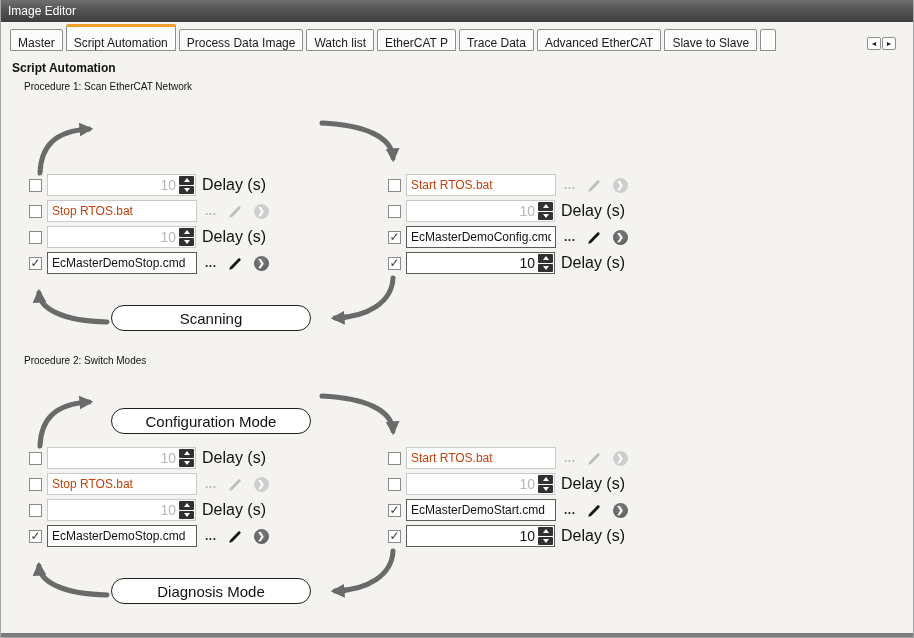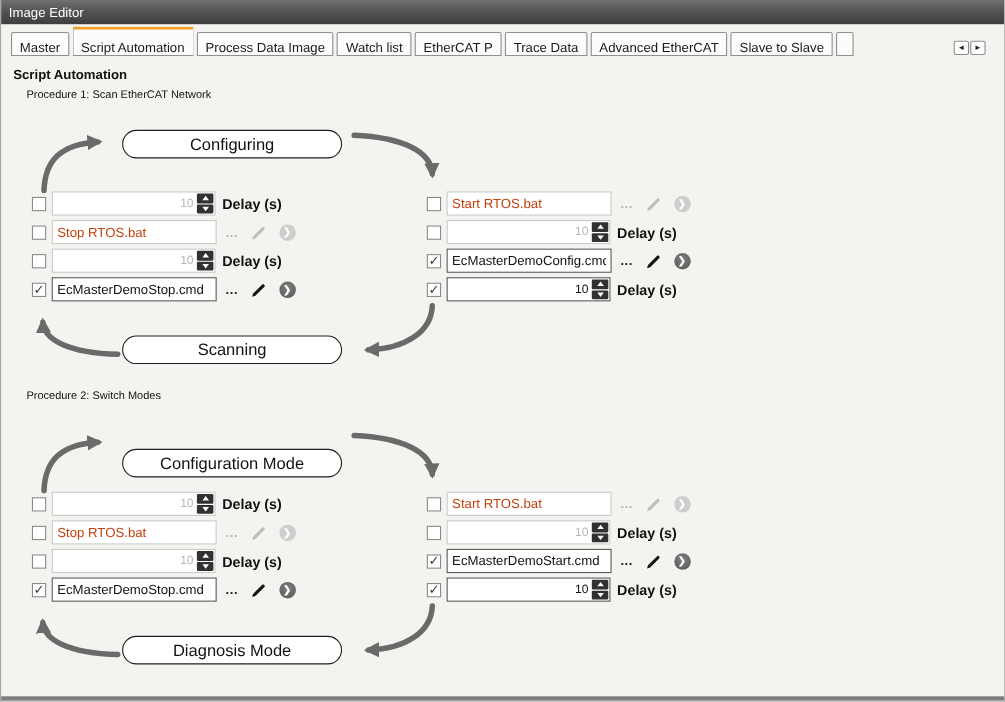--- a/index.html
+++ b/index.html
@@ -81,33 +81,33 @@
   .row.off .script-input { border-color:#c9c9c9; color:#c2410c; }
 
   .numbox {
     width:149px; height:22px; flex:none;
     border:1px solid #5a5a5a; background:#fff;
     display:flex; align-items:stretch; padding:1px;
   }
   .row.off .numbox { border-color:#c9c9c9; }
   .numbox input {
     flex:1; min-width:0; border:none; outline:none;
-    font-family:"Liberation Sans",sans-serif; font-size:11px; color:#111;
+    font-family:"Liberation Sans",sans-serif; font-size:14px; color:#111;
     text-align:right; padding-right:3px; background:transparent;padding-left:12px;
   }
   .row.off .numbox input { color:#b8b8b8; }
   .spinner { width:15px; flex:none; display:flex; flex-direction:column; gap:1px; }
   .spin-btn {
     flex:1; background:#313131; border-radius:1px;
     display:flex; align-items:center; justify-content:center;
   }
   .tri-up   { width:0; height:0; border-left:3.5px solid transparent; border-right:3.5px solid transparent; border-bottom:4.5px solid #fff; }
   .tri-down { width:0; height:0; border-left:3.5px solid transparent; border-right:3.5px solid transparent; border-top:4.5px solid #fff; }
 
-  .unit { margin-left:6px; font-size:13px; color:#111; white-space:nowrap;font-weight:bold; }
+  .unit { margin-left:6px; font-size:16px; color:#111; white-space:nowrap; }
 
   .browse { margin-left:8px; font-size:12px; font-weight:bold; color:#222; letter-spacing:0.5px; cursor:default; }
   .row.off .browse { color:#b6b6b6; }
 
   .pencil-btn { margin-left:10px; width:15px; height:15px; flex:none; }
   .pencil-btn svg { display:block; }
   .pencil-btn path { fill:#141414; }
   .row.off .pencil-btn path { fill:#bdbdbd; }
 
   .go-btn {
@@ -177,21 +177,20 @@
       <path d="M 321 123 C 364 125, 391 137, 392 158" marker-end="url(#ah)"></path>
       <path d="M 392 278 C 391 302, 367 317, 334 318" marker-end="url(#ah)"></path>
       <path d="M 106 322 C 62 321, 39 309, 38 293" marker-end="url(#ah)"></path>
       <path d="M 39 446 C 40 419, 54 404, 88 402" marker-end="url(#ah)"></path>
       <path d="M 321 396 C 364 398, 391 410, 392 431" marker-end="url(#ah)"></path>
       <path d="M 392 551 C 391 575, 367 590, 334 591" marker-end="url(#ah)"></path>
       <path d="M 106 595 C 62 594, 39 582, 38 566" marker-end="url(#ah)"></path>
     </g>
   </svg>
 
-  <div class="oval" style="left:110px; top:118px;">Configuring</div>
   <div class="oval" style="left:110px; top:305px;">Scanning</div>
   <div class="oval" style="left:110px; top:408px;">Configuration Mode</div>
   <div class="oval" style="left:110px; top:578px;">Diagnosis Mode</div>
 
   <div class="rowgroup" style="left:28px; top:172px;">
     <div class="row off">
       <span class="cb"></span>
       <span class="numbox">
         <input disabled="" value="10" style="">
         <span class="spinner">

